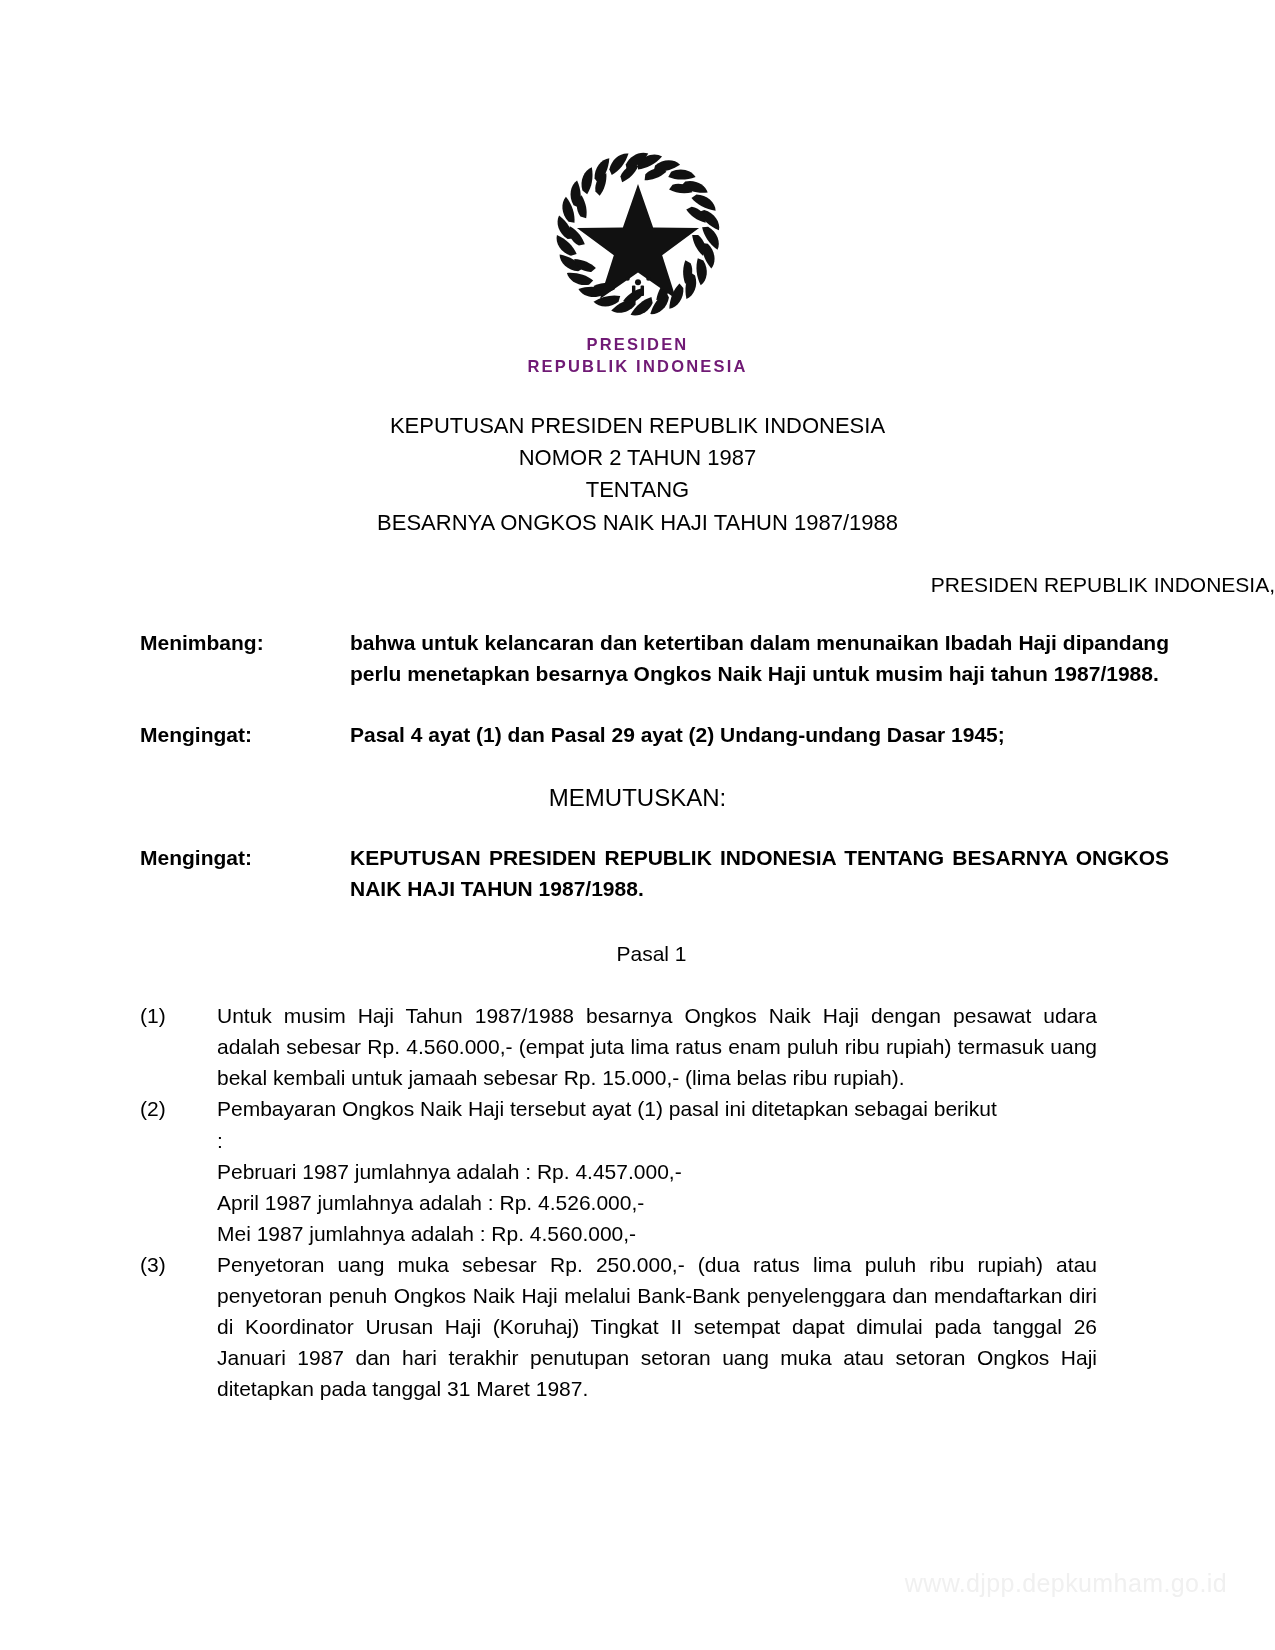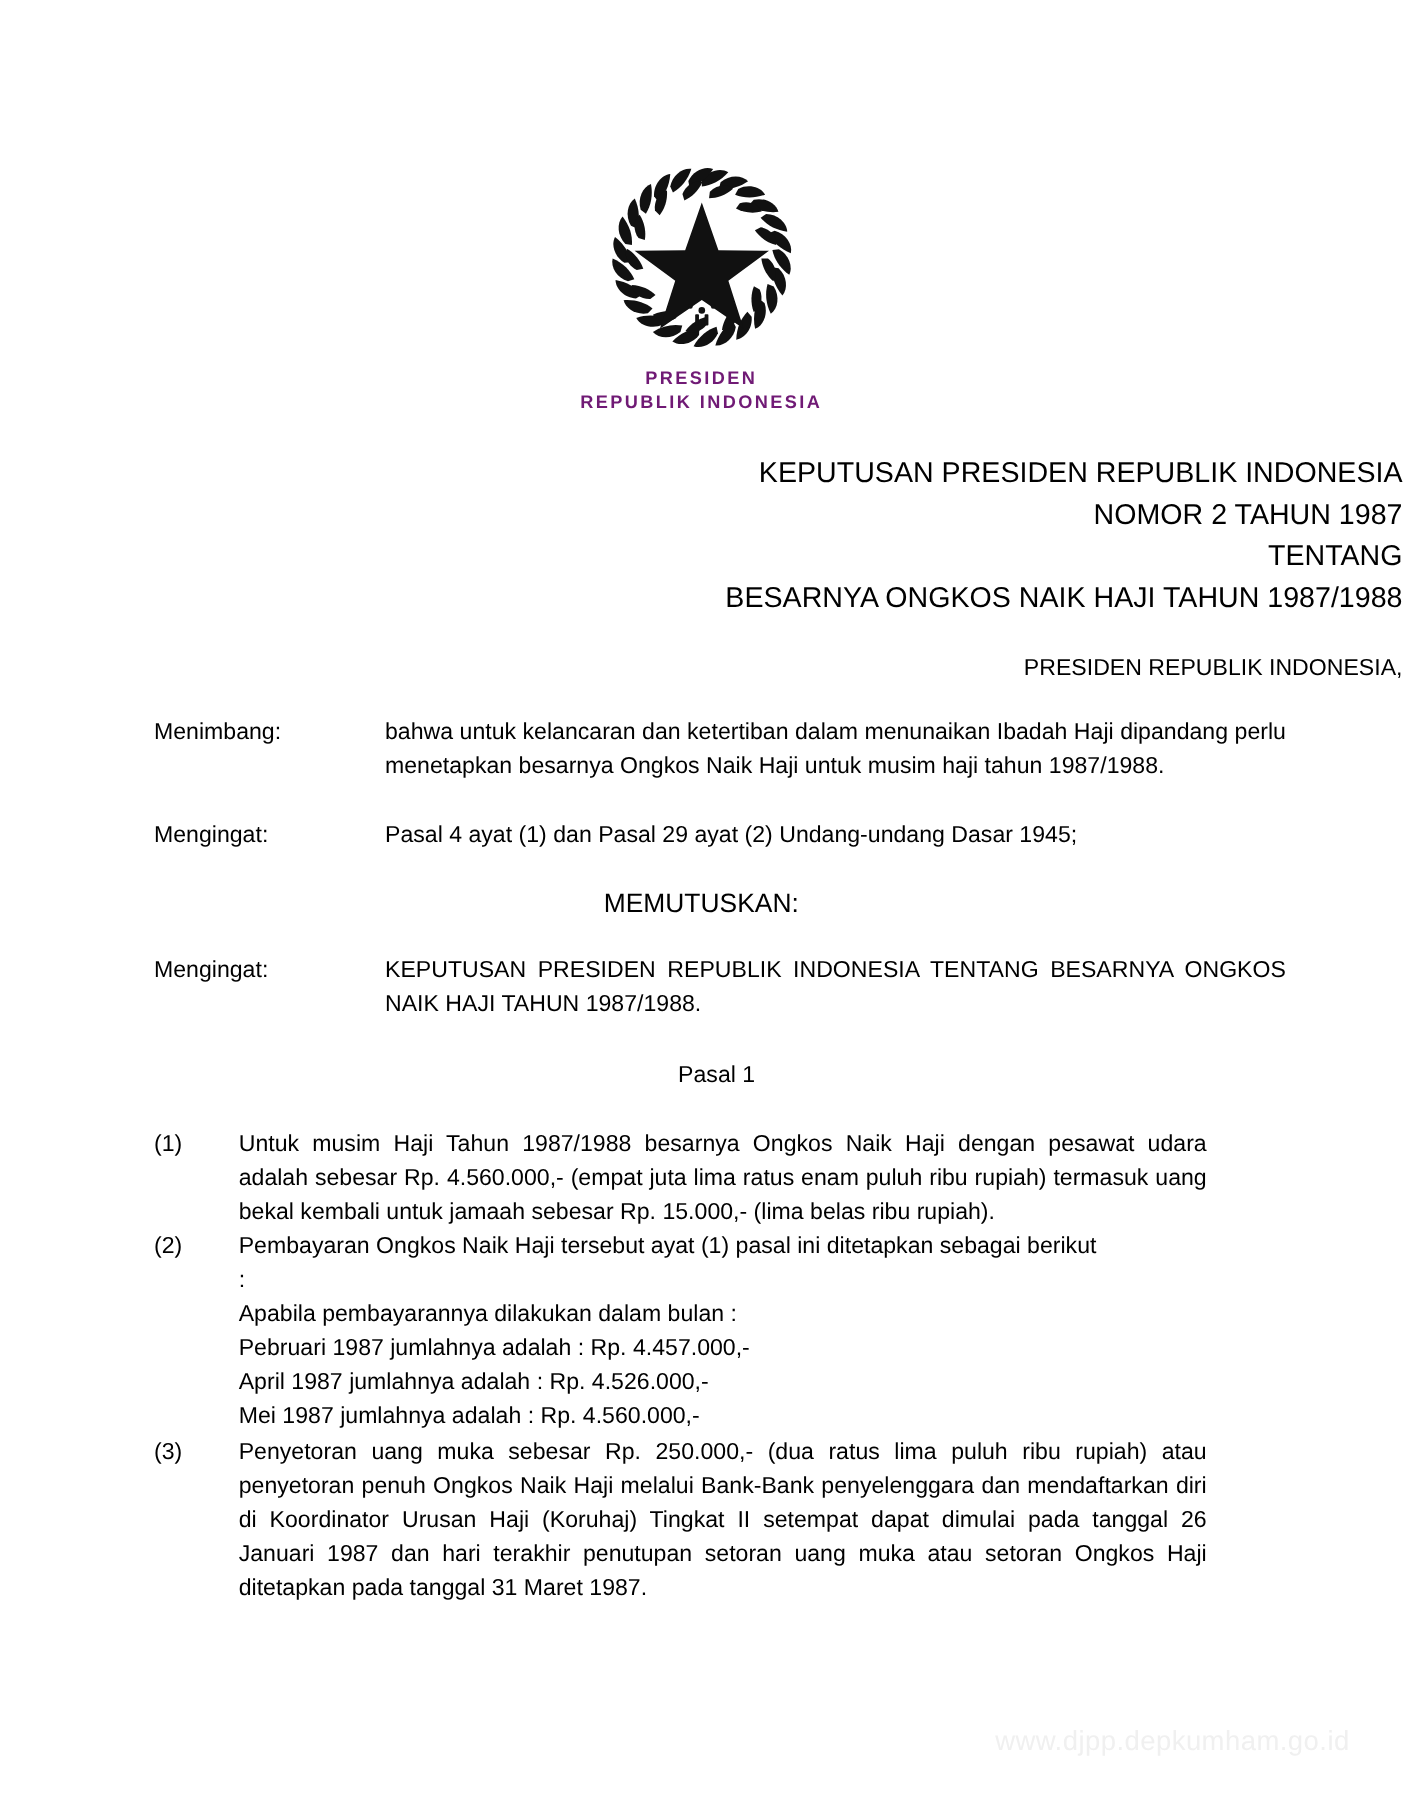--- a/index.html
+++ b/index.html
@@ -43,35 +43,36 @@
     font-size: 16.5px;
     font-weight: bold;
     letter-spacing: 2.2px;
     line-height: 1.32;
     color: #701a75;
   }
 
   
   .title-block {
     margin-top: 32px;
-    text-align: right;
-    font-size: 26px;
+    text-align: center;
+    font-size: 22px;
     line-height: 1.47;
   }
 
   .subheading {
     margin-top: 34px;
     text-align: right;
     font-size: 21px;
   }
 
   
   .content {
     padding-left: 140px;
     padding-right: 106px;
+    font-weight: bold;
   }
   .clause {
     display: flex;
     margin-top: 30px;
     font-size: 21px;
     line-height: 1.48;
   }
   .clause-label {
     flex: 0 0 210px;
     white-space: nowrap;
@@ -324,21 +325,20 @@
     <div class="article">
       <div class="article-num">(1)</div>
       <div class="article-text">Untuk musim Haji Tahun 1987/1988 besarnya Ongkos Naik Haji dengan pesawat udara adalah sebesar Rp. 4.560.000,- (empat juta lima ratus enam puluh ribu rupiah) termasuk uang bekal kembali untuk jamaah sebesar Rp. 15.000,- (lima belas ribu rupiah).</div>
     </div>
 
     <div class="article">
       <div class="article-num">(2)</div>
       <div class="article-text">
         <div>Pembayaran Ongkos Naik Haji tersebut ayat (1) pasal ini ditetapkan sebagai berikut</div>
         <div class="sub-lines">:</div>
-        <div class="sub-lines">Apabila pembayarannya dilakukan dalam bulan :</div>
         <div class="sub-lines">Pebruari 1987 jumlahnya adalah : Rp. 4.457.000,-</div>
         <div class="sub-lines">April 1987 jumlahnya adalah : Rp. 4.526.000,-</div>
         <div class="sub-lines">Mei 1987 jumlahnya adalah :   Rp. 4.560.000,-</div>
       </div>
     </div>
 
     <div class="article">
       <div class="article-num">(3)</div>
       <div class="article-text">Penyetoran uang muka sebesar Rp. 250.000,- (dua ratus lima puluh ribu rupiah) atau penyetoran penuh Ongkos Naik Haji melalui Bank-Bank penyelenggara dan mendaftarkan diri di Koordinator Urusan Haji (Koruhaj) Tingkat II setempat dapat dimulai pada tanggal 26 Januari 1987 dan hari terakhir penutupan setoran uang muka atau setoran Ongkos Haji ditetapkan pada tanggal 31 Maret 1987.</div>
     </div>

